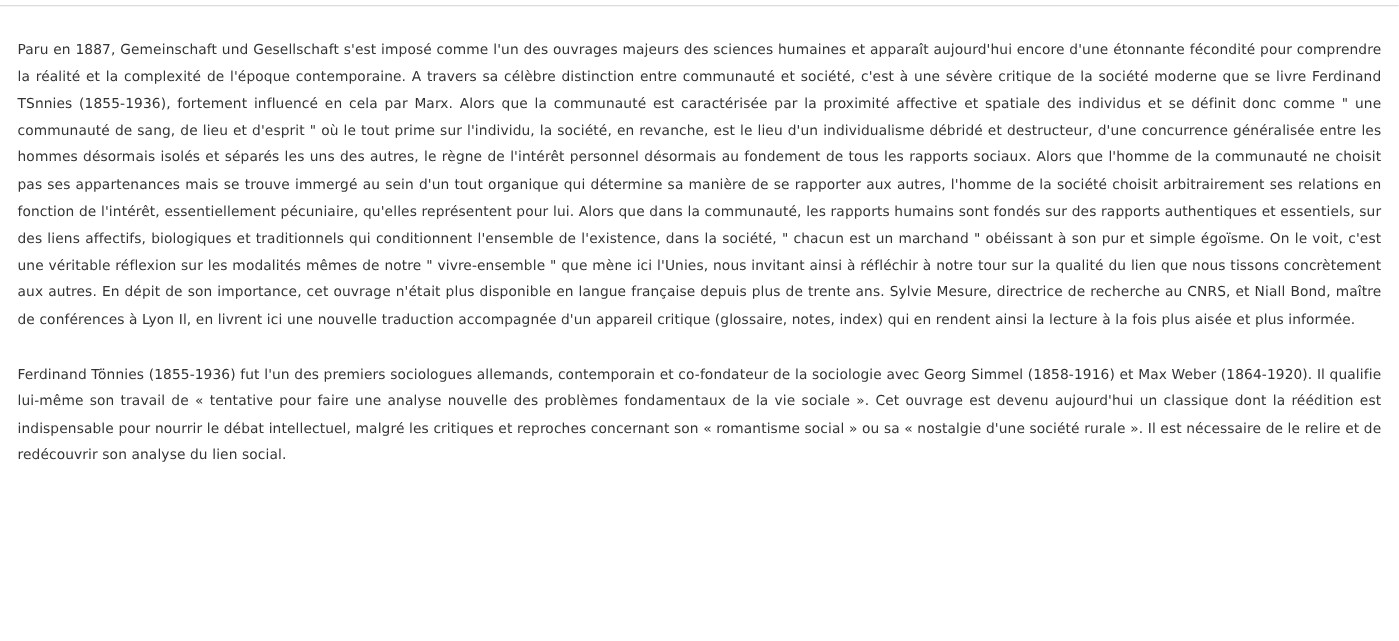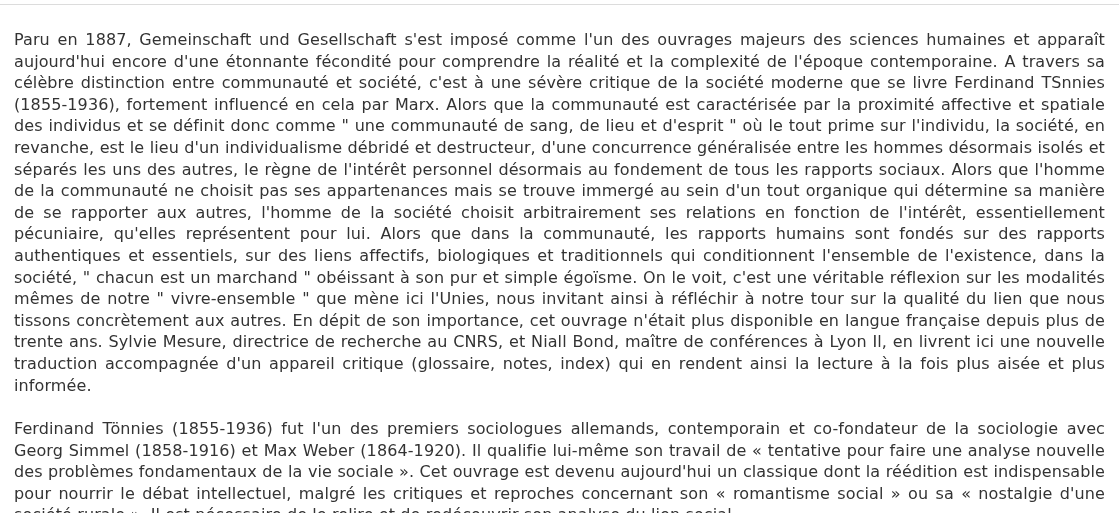--- a/index.html
+++ b/index.html
@@ -18,21 +18,21 @@
     margin-top: 4px;
     border-top: 1px solid #dcdcdc;
     height: 0;
     width: 100%;
   }
   main.article-body {
     padding: 24px 14px 0 14px;
   }
   main.article-body p {
     margin: 0 0 22px 0;
-    font-size: 16px;
+    font-size: 11px;
     line-height: 21.6px;
     text-align: justify;
     color: #333333;
     letter-spacing: 0.1px;
   }
 </style>
 </head>
 <body>
 
 <div class="top-rule"></div>

